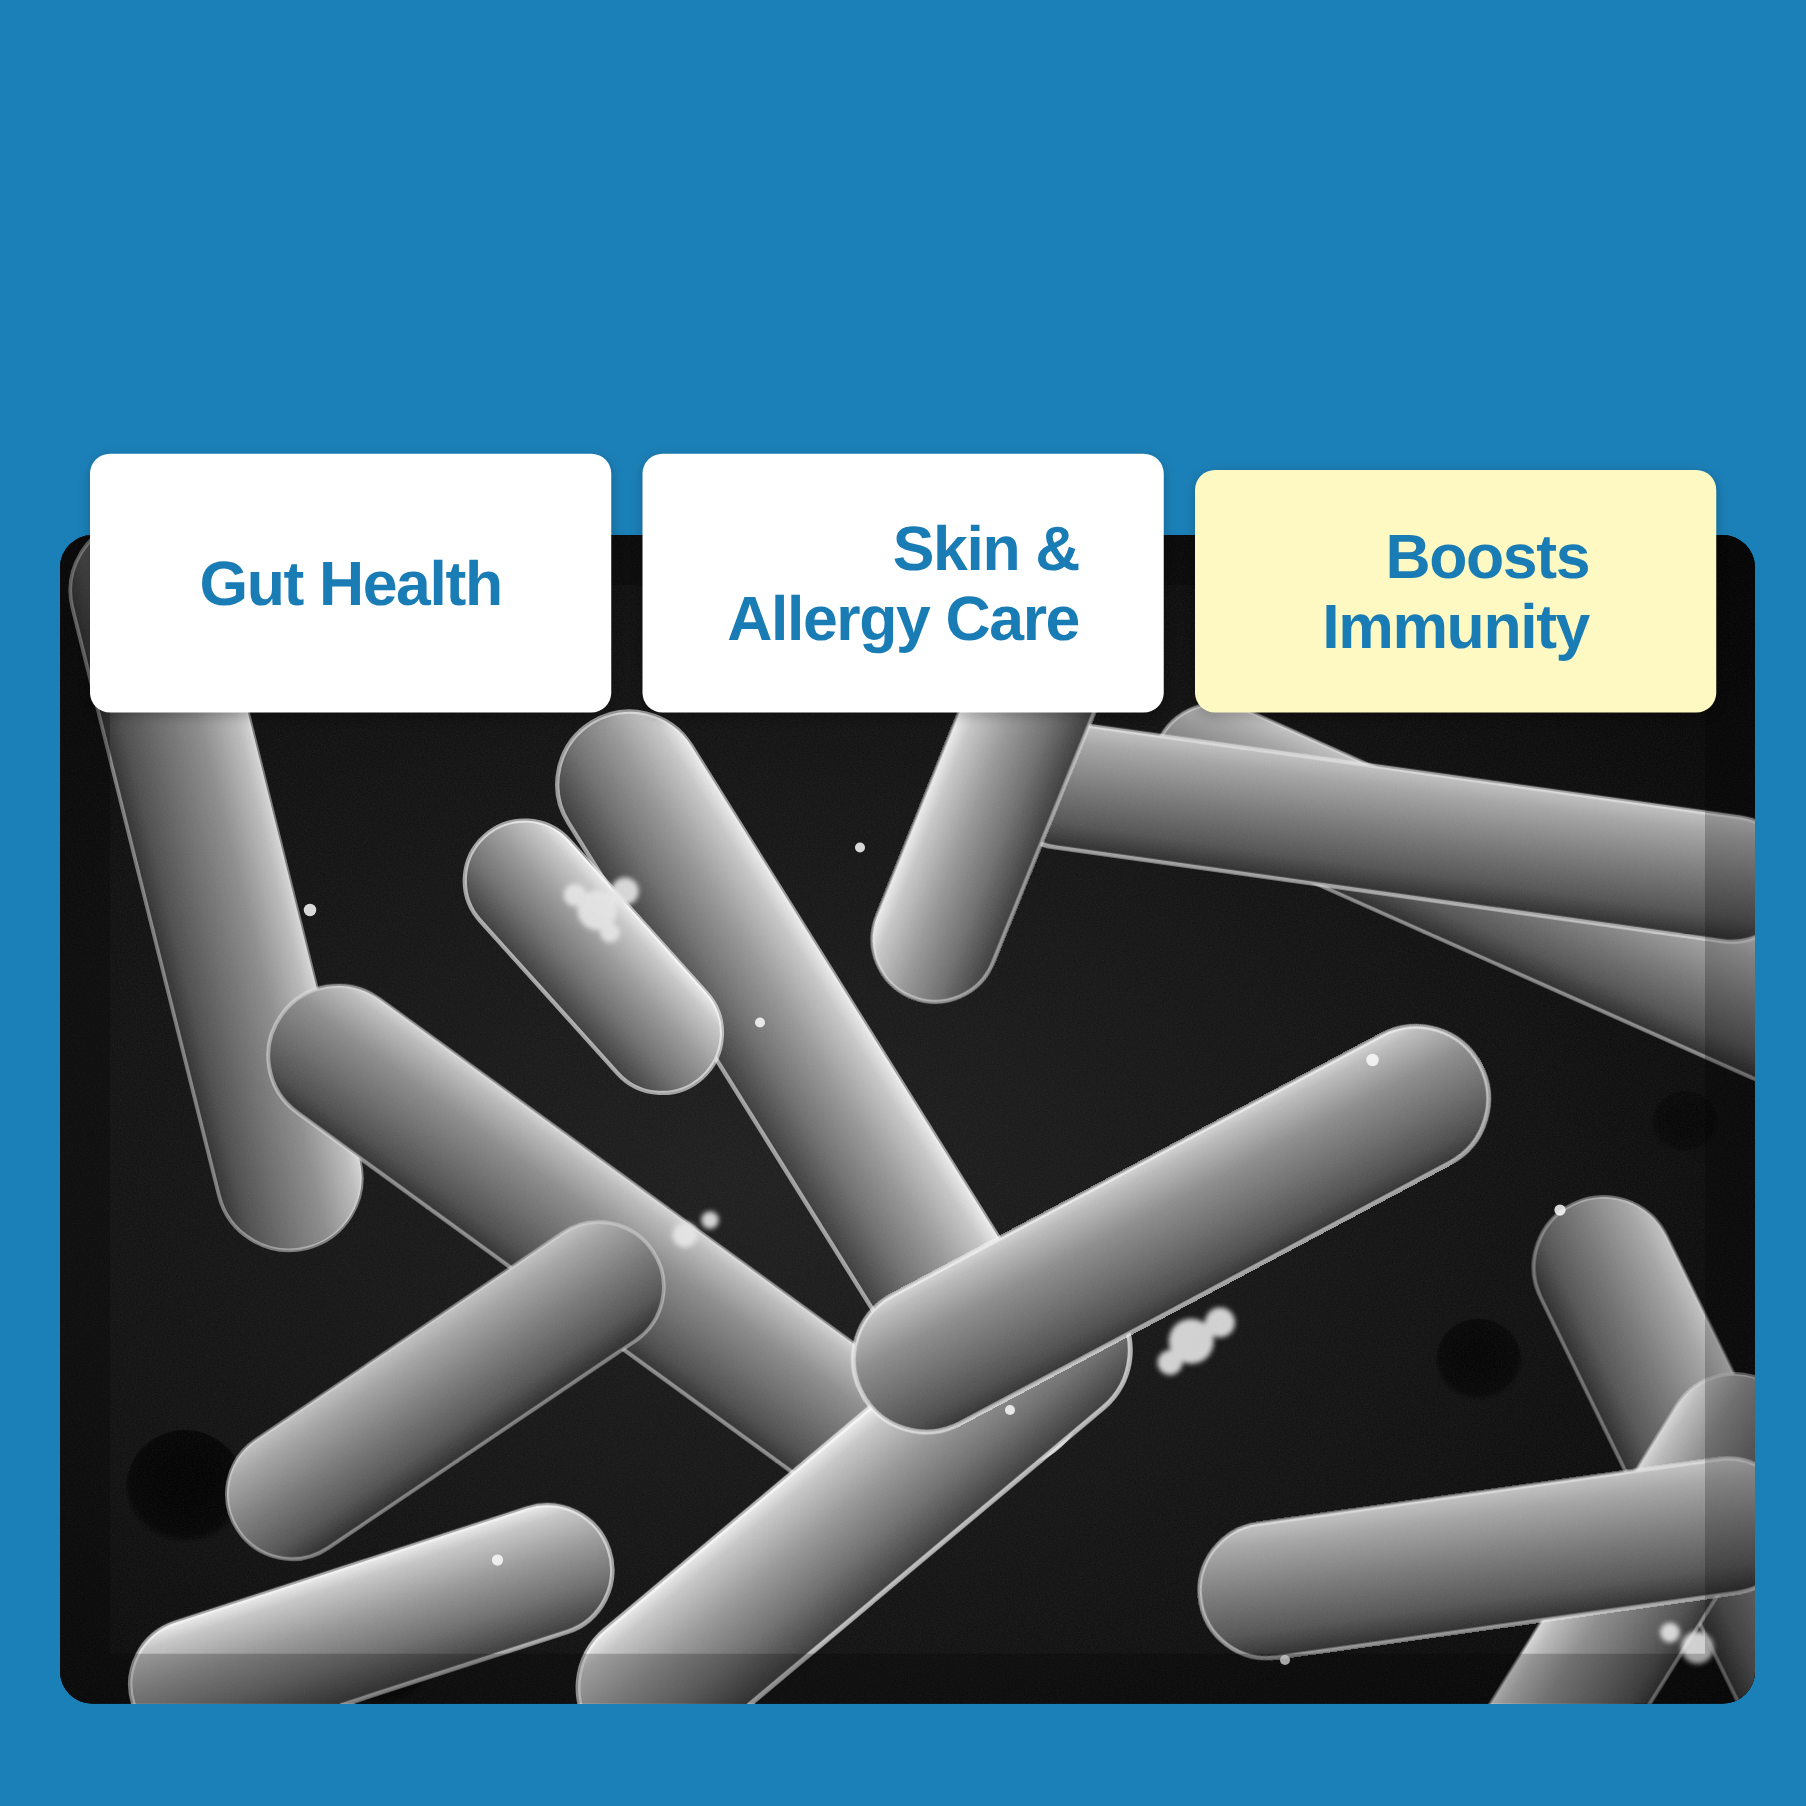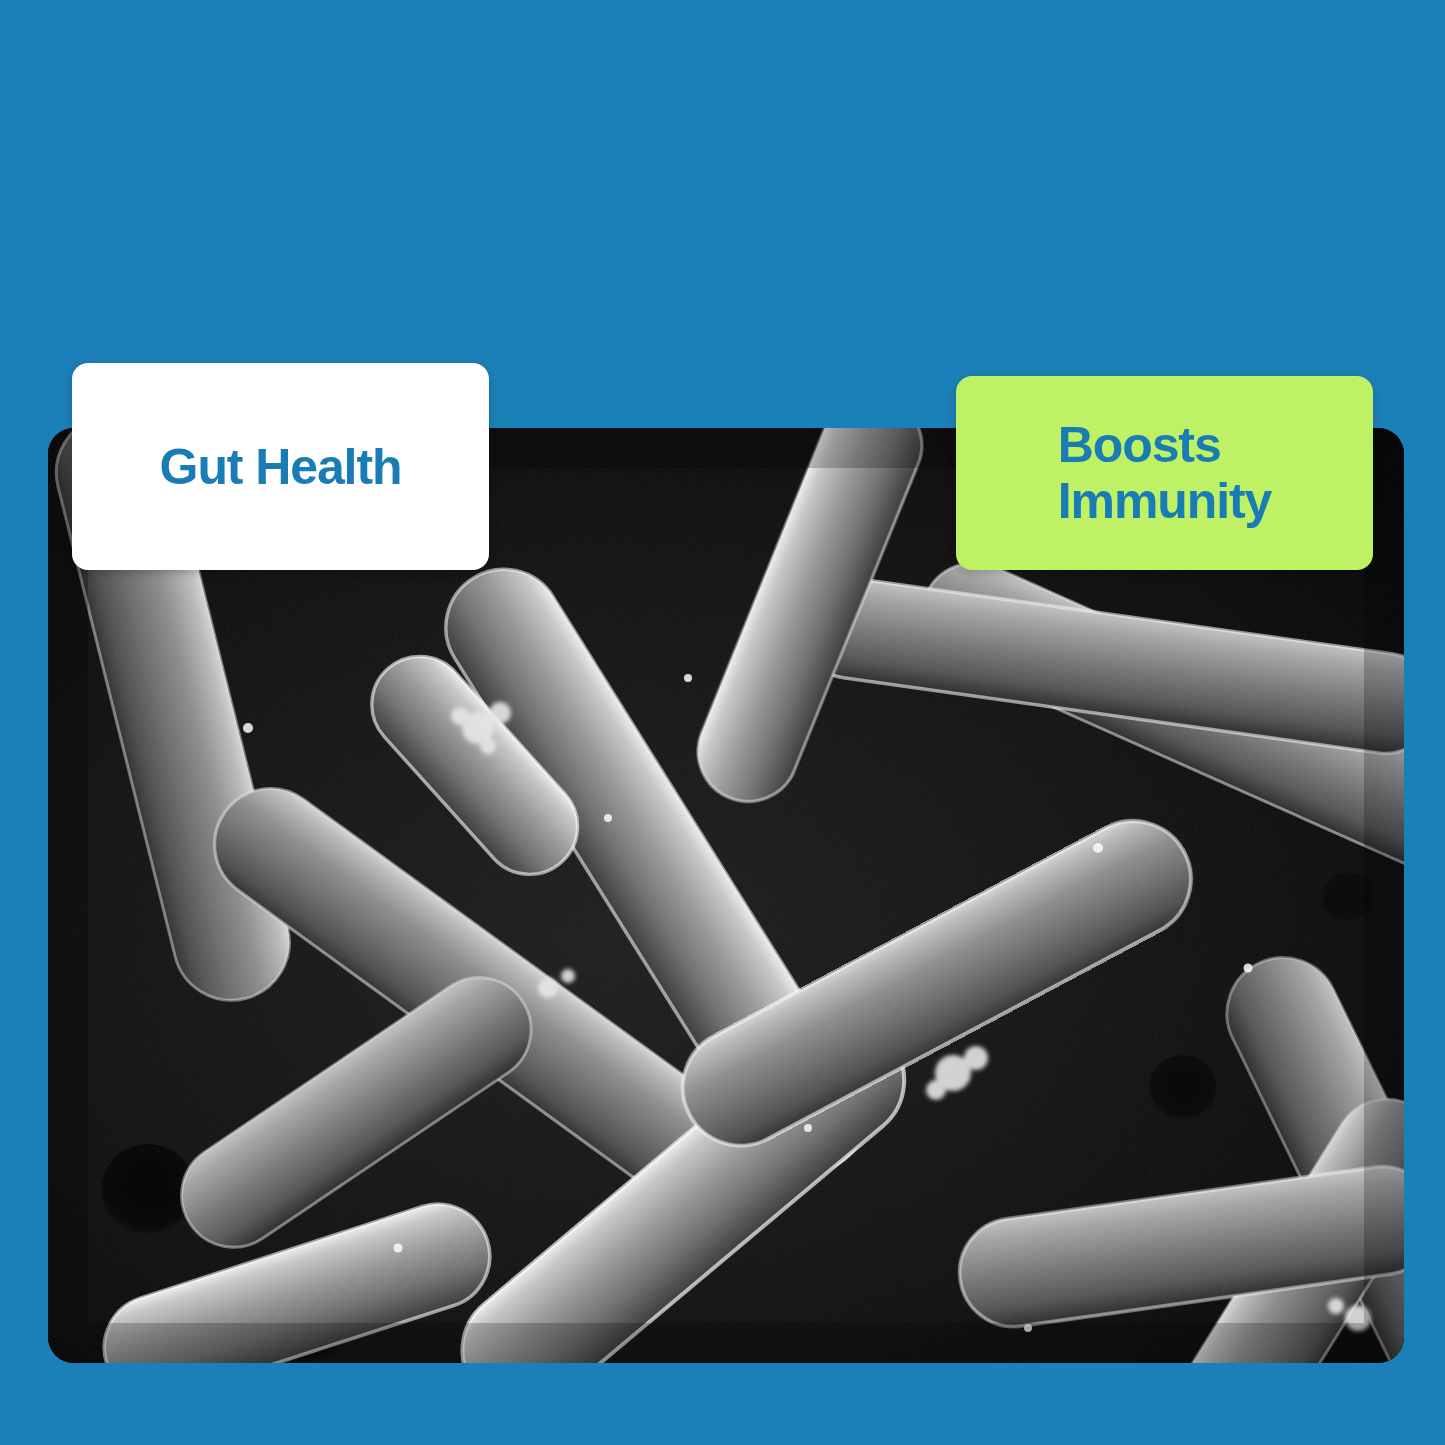--- a/index.html
+++ b/index.html
@@ -80,21 +80,21 @@
     justify-content: space-between;
     align-items: stretch;
   }
   .benefit-card {
     width: 417px;
     background: #ffffff;
     border-radius: 16px;
     display: flex;
     align-items: center;
     justify-content: center;
-    text-align: left;
+    text-align: right;
     box-shadow: 0 3px 9px rgba(0,0,0,0.22);
   }
   .benefit-card-label {
     font-family: "Liberation Sans", sans-serif;
     font-weight: bold;
     font-size: 50px;
     line-height: 1.12;
     letter-spacing: -1.1px;
     color: #1A7CB5;
     white-space: pre-line;
@@ -279,21 +279,25 @@
       <rect x="0" y="0" width="1356" height="935" fill="none" stroke="#000000" stroke-width="80" opacity="0.22"></rect>
     </svg>
   </div>
 
   <div id="benefit-cards">
 
     <div class="benefit-card" style="background: rgb(255, 255, 255);">
       <span class="benefit-card-label" style="color: rgb(26, 124, 181);">Gut Health</span>
     </div>
 
-
-    <div class="benefit-card" style="background: #bef264; margin-top: 13px;">
+    <div class="benefit-card" style="background: rgb(255, 255, 255);">
+      <span class="benefit-card-label" style="color: rgb(26, 124, 181);">Skin &amp;
+Allergy Care</span>
+    </div>
+
+    <div class="benefit-card" style="background: #fef9c3; margin-top: 13px;">
       <span class="benefit-card-label" style="color: rgb(26, 124, 181);">Boosts
 Immunity</span>
     </div>
 
   </div>
 
 </div>
 
 </body></html>

